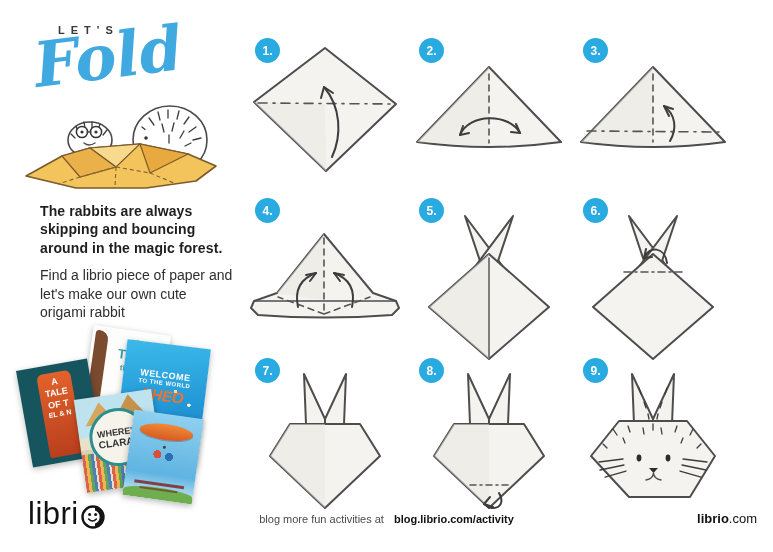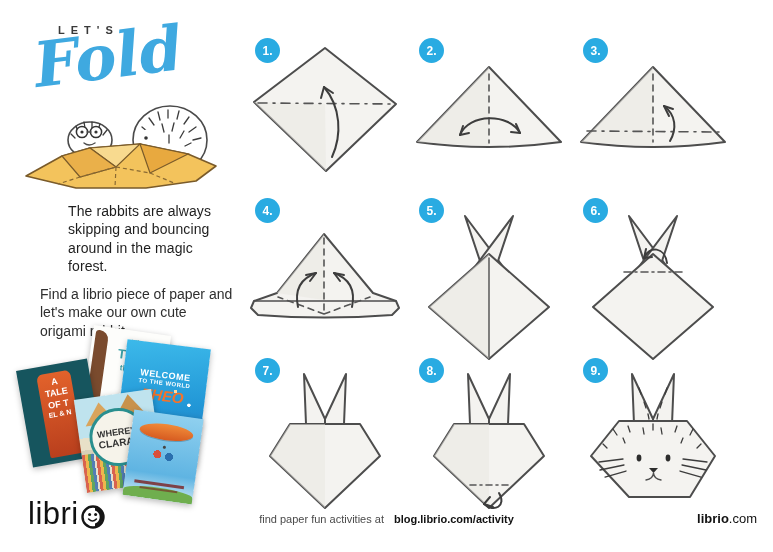--- a/index.html
+++ b/index.html
@@ -9,21 +9,21 @@
 
   
   .kicker { position:absolute; left:58px; top:24px; font-size:11px; font-weight:bold;
             letter-spacing:6px; color:#3a3a3a; }
   .fold-title { position:absolute; left:34px; top:26px; font-family:"DejaVu Serif", serif;
             font-style:italic; font-weight:bold; font-size:62px; color:#3fa9e0;
             transform:rotate(-7deg); line-height:1; }
   .hero-illo { position:absolute; left:18px; top:88px; }
 
   .intro { position:absolute; left:40px; top:202px; width:194px; }
-  .intro .lead { font-size:14px; font-weight:normal; line-height:1.32; color:#1e1e1e; letter-spacing:.1px;margin-left:28px; }
+  .intro .lead { font-size:14px; font-weight:bold; line-height:1.32; color:#1e1e1e; letter-spacing:.1px; }
   .intro .body { font-size:14px; line-height:1.32; color:#2e2e2e; margin-top:9px; }
 
   
   .books { position:absolute; left:24px; top:328px; width:192px; height:168px; }
   .book { position:absolute; box-shadow:0 2px 6px rgba(0,0,0,.28); overflow:hidden; }
   .b-tree { left:62px; top:2px; width:78px; height:108px; background:#fdfdfb; transform:rotate(8deg); z-index:1; }
   .b-tree .trunk { position:absolute; left:3px; top:4px; width:13px; height:84px; background:#7a4b2e;
                    border-radius:4px 10px 2px 2px; }
   .b-tree .ttxt { position:absolute; left:20px; top:8px; width:54px; text-align:center; color:#3aa0a8; }
   .b-tree .t1 { font-family:"DejaVu Serif", serif; font-style:italic; font-size:8px; }
@@ -323,16 +323,16 @@
         <ellipse cx="95" cy="92" rx="2.4" ry="3.4" fill="#2d2d2d"></ellipse>
         <polygon points="76,102 85,102 80.5,107" fill="#2d2d2d"></polygon>
         <path class="thin" d="M 80.5,107 Q 80,113 73,114 M 80.5,107 Q 81,113 88,114"></path>
         <path class="fur" d="M 26,96 L 50,93 M 27,104 L 51,99 M 32,111 L 53,105
                  M 134,96 L 110,93 M 133,104 L 109,99 M 128,111 L 107,105"></path>
       </svg>
     </div>
 
   </div>
 
-  <div class="footer-center"><span>find paper fun activities at </span><b>blog.librio.com/activity</b></div>
+  <div class="footer-center"><span>blog more fun activities at </span><b>blog.librio.com/activity</b></div>
   <div class="footer-right"><b>librio</b><span>.com</span></div>
 
 </div>
 
 </body></html>

